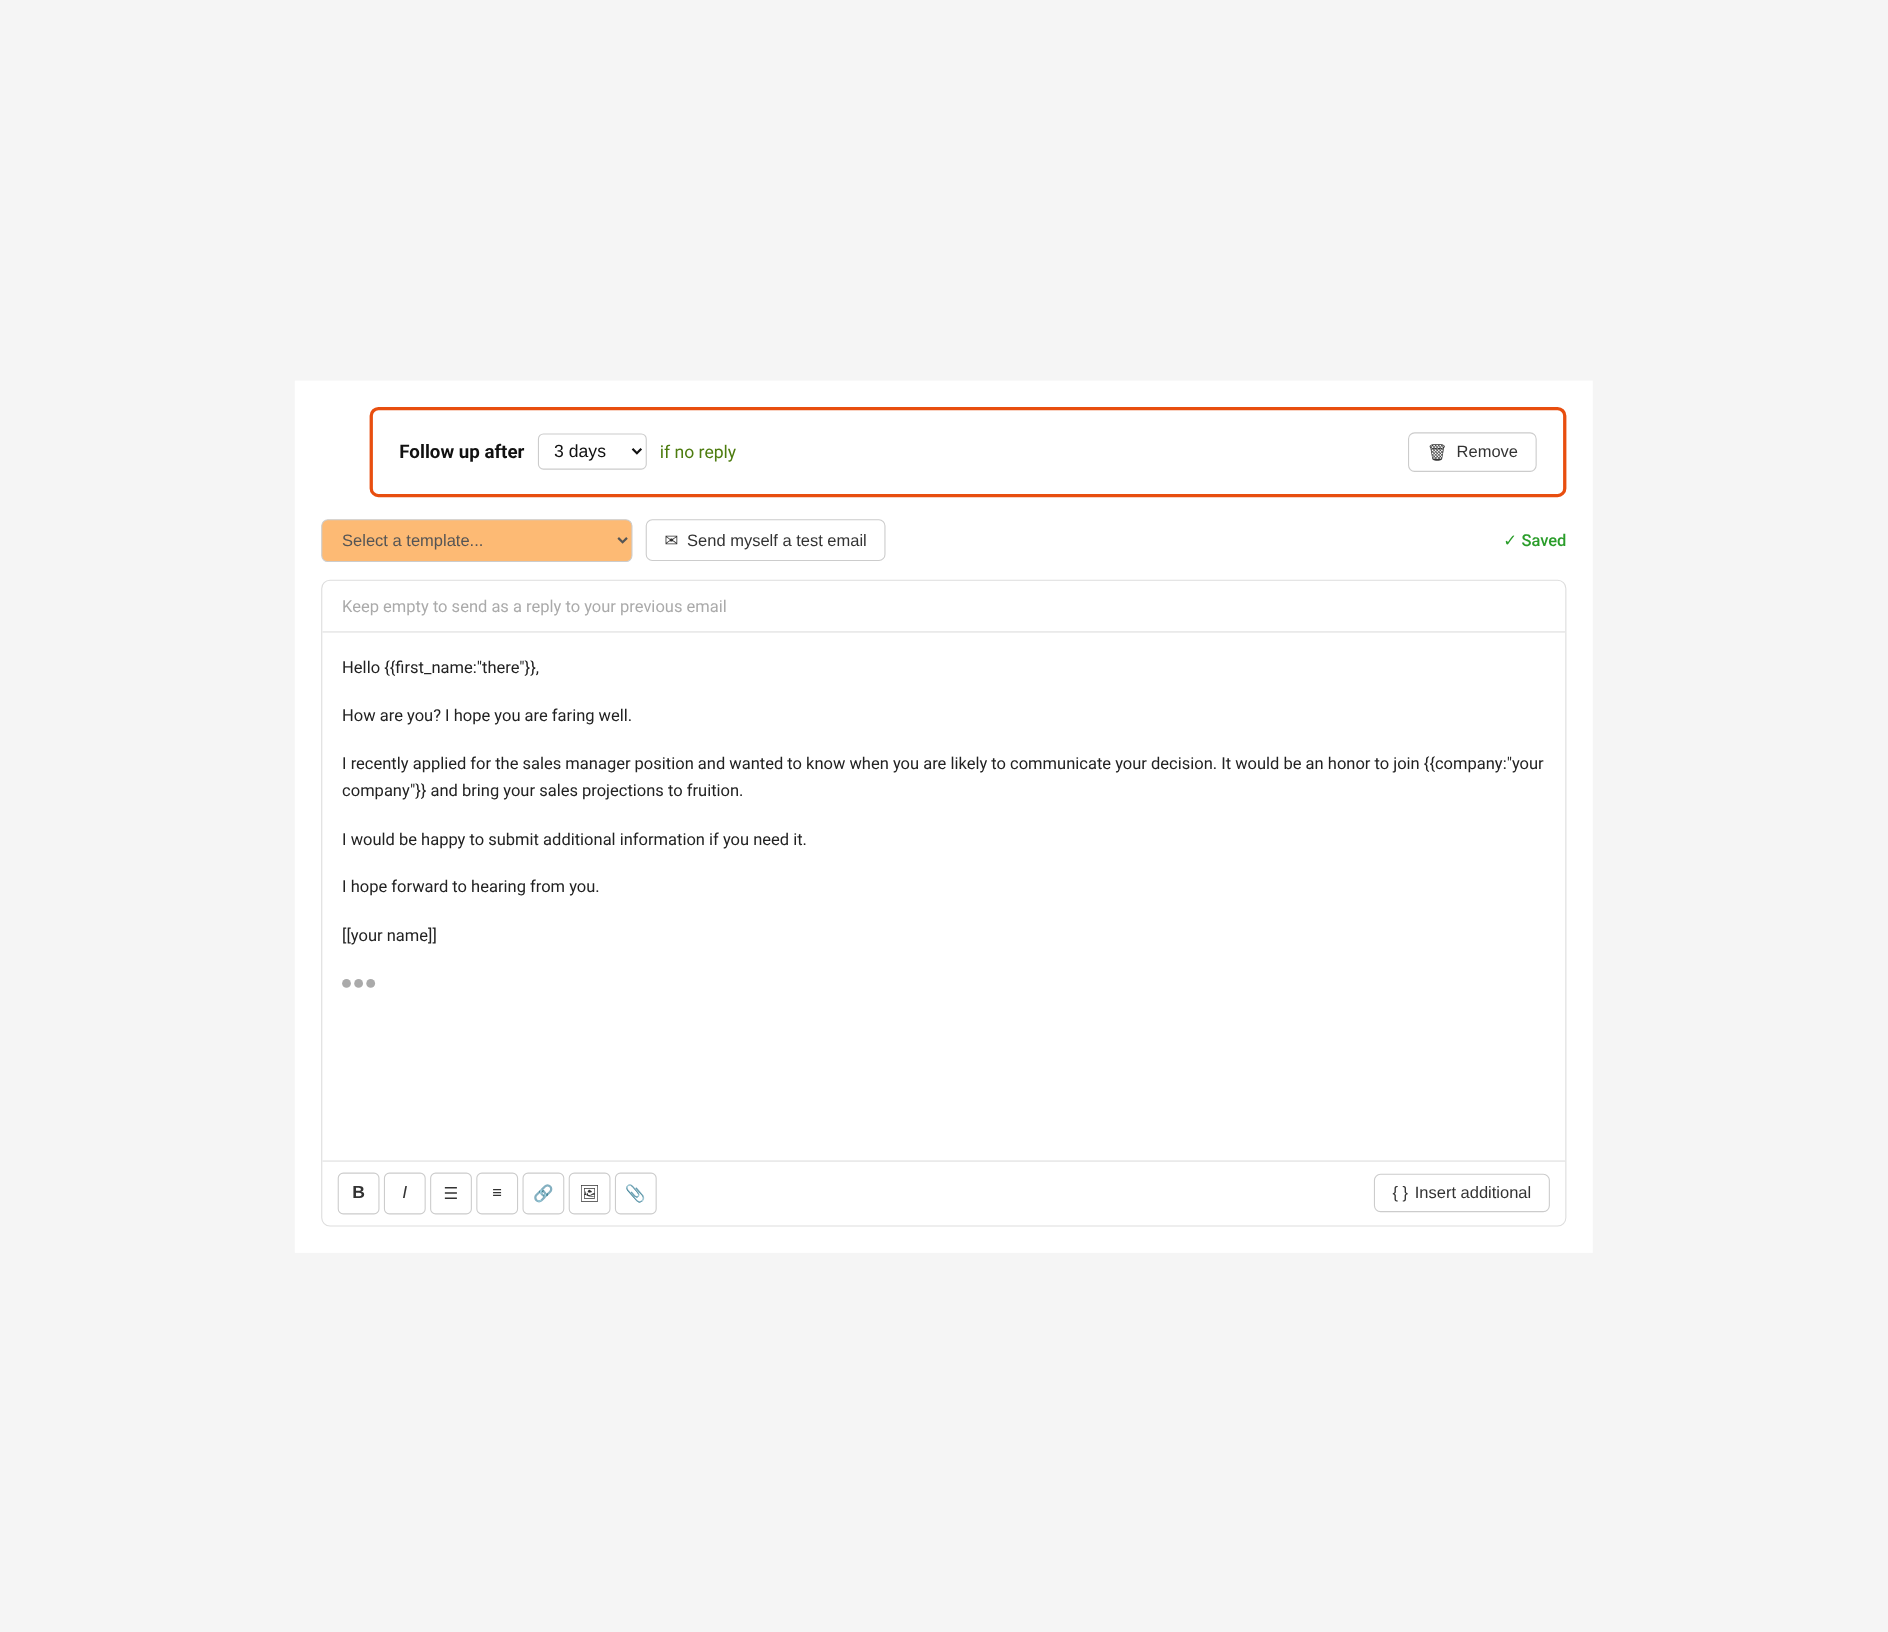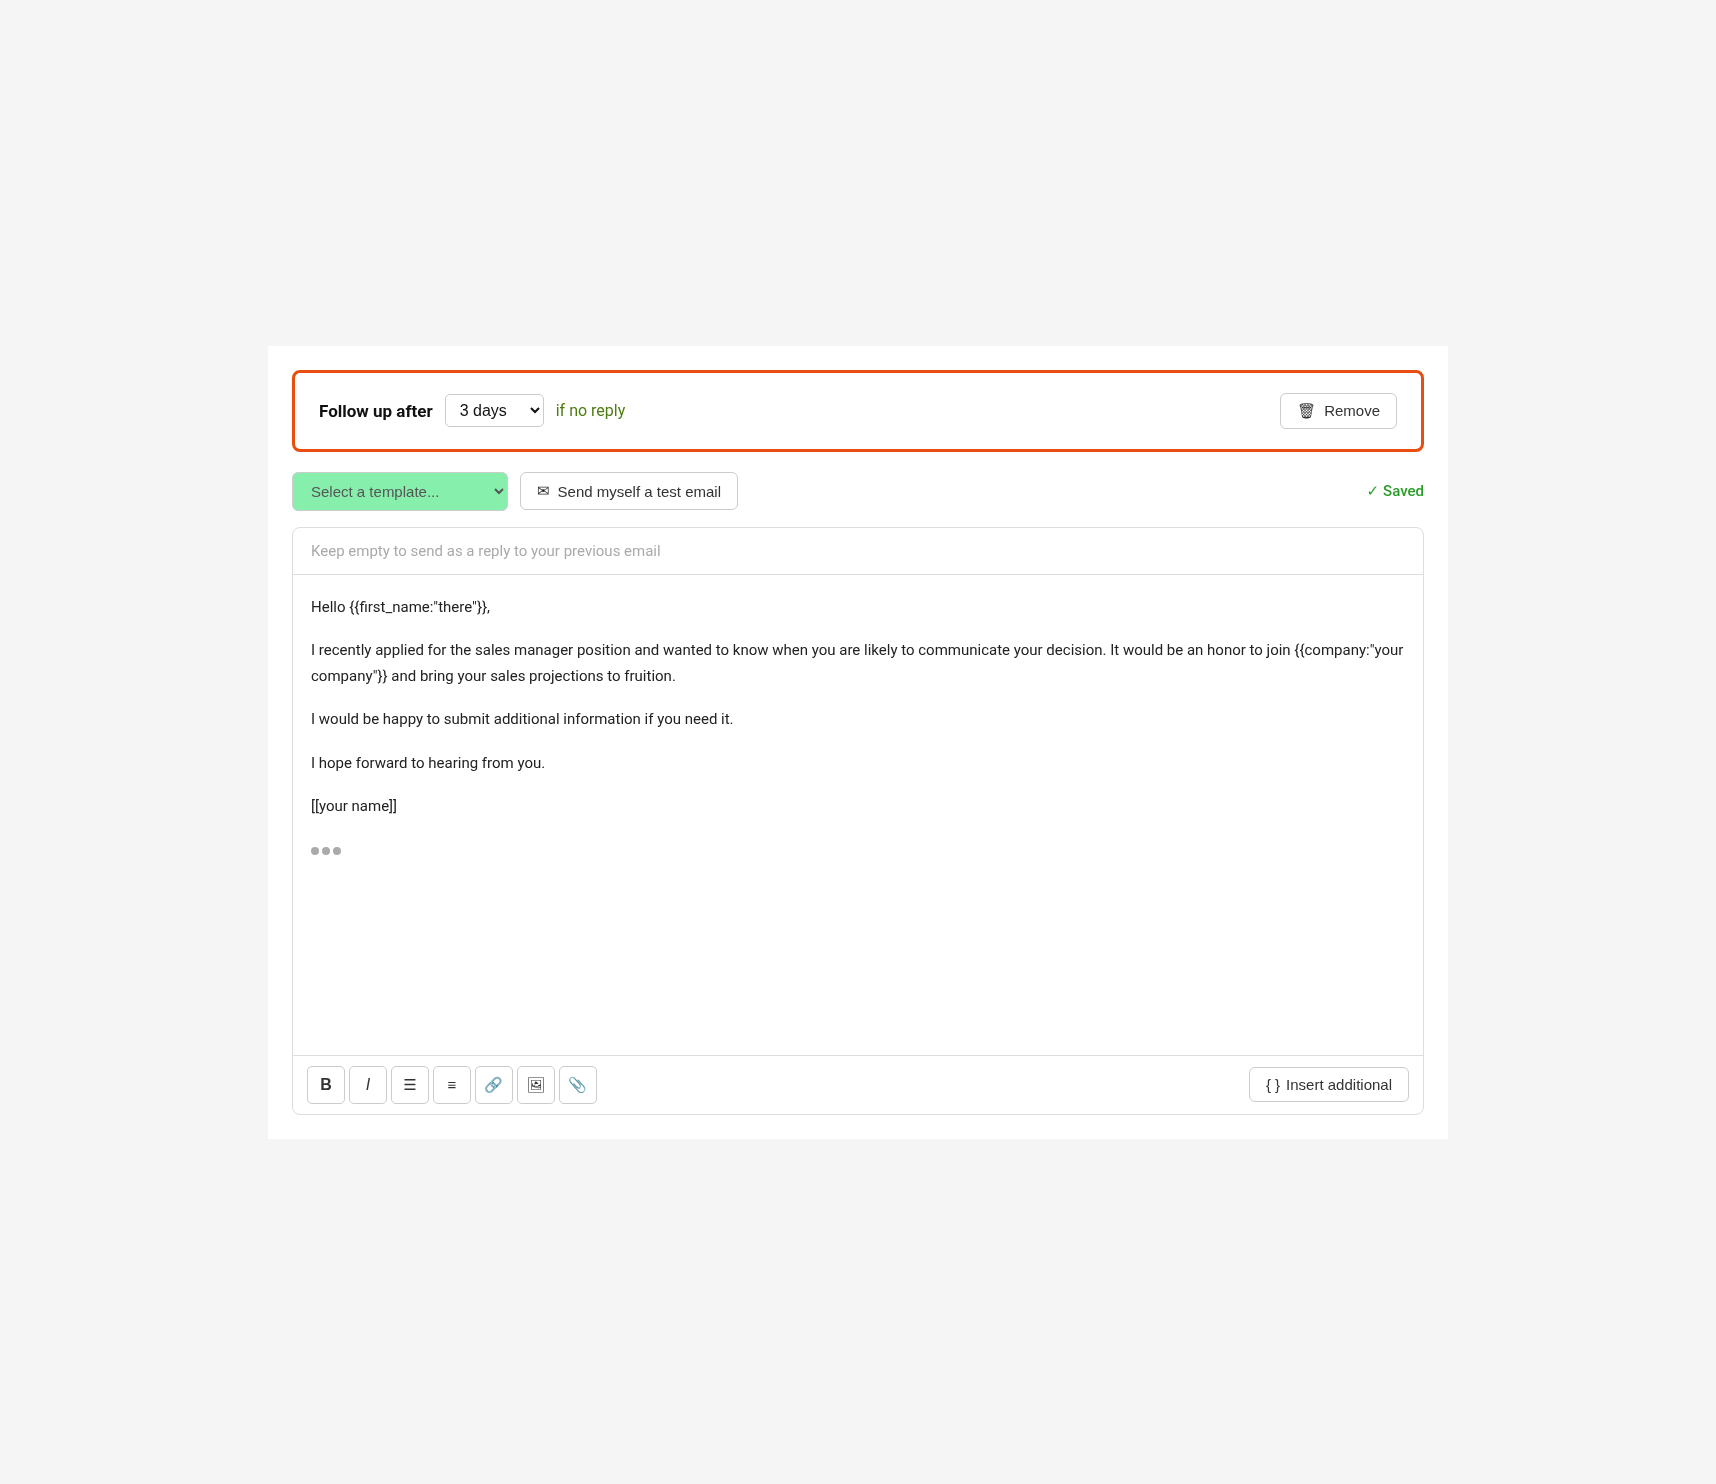--- a/index.html
+++ b/index.html
@@ -22,20 +22,21 @@
     
     .followup-bar {
       border: 3px solid #e84e0f;
       border-radius: 8px;
       padding: 20px 24px;
       display: flex;
       align-items: center;
       justify-content: space-between;
       margin-bottom: 20px;
       background: #fff;
+      margin-left: 44px;
     }
     .followup-left {
       display: flex;
       align-items: center;
       gap: 12px;
     }
     .followup-label {
       font-weight: 700;
       font-size: 17px;
       color: #111;
@@ -73,24 +74,24 @@
       align-items: center;
       gap: 12px;
       margin-bottom: 16px;
     }
     .template-select {
       border: 1px solid #ccc;
       border-radius: 6px;
       padding: 9px 14px;
       font-size: 15px;
       color: #555;
-      background: #86efac;
+      background: #fdba74;
       cursor: pointer;
       appearance: auto;
-      width: 216px;
+      width: 283px;
     }
     .test-email-btn {
       border: 1px solid #ccc;
       border-radius: 6px;
       background: #fff;
       padding: 9px 16px;
       font-size: 15px;
       color: #333;
       cursor: pointer;
       display: flex;
@@ -227,20 +228,21 @@
   </div>
 
   <div class="email-editor">
 
     <div class="subject-area">
       <span>Keep empty to send as a reply to your previous email</span>
     </div>
 
     <div class="body-area">
       <p>Hello {{first_name:"there"}},</p>
+      <p>How are you? I hope you are faring well.</p>
       <p>I recently applied for the sales manager position and wanted to know when you are likely to communicate your decision. It would be an honor to join {{company:"your company"}} and bring your sales projections to fruition.</p>
       <p>I would be happy to submit additional information if you need it.</p>
       <p>I hope forward to hearing from you.</p>
       <p>[[your name]]</p>
       <div class="dots">
         <div class="dot"></div>
         <div class="dot"></div>
         <div class="dot"></div>
       </div>
     </div>

